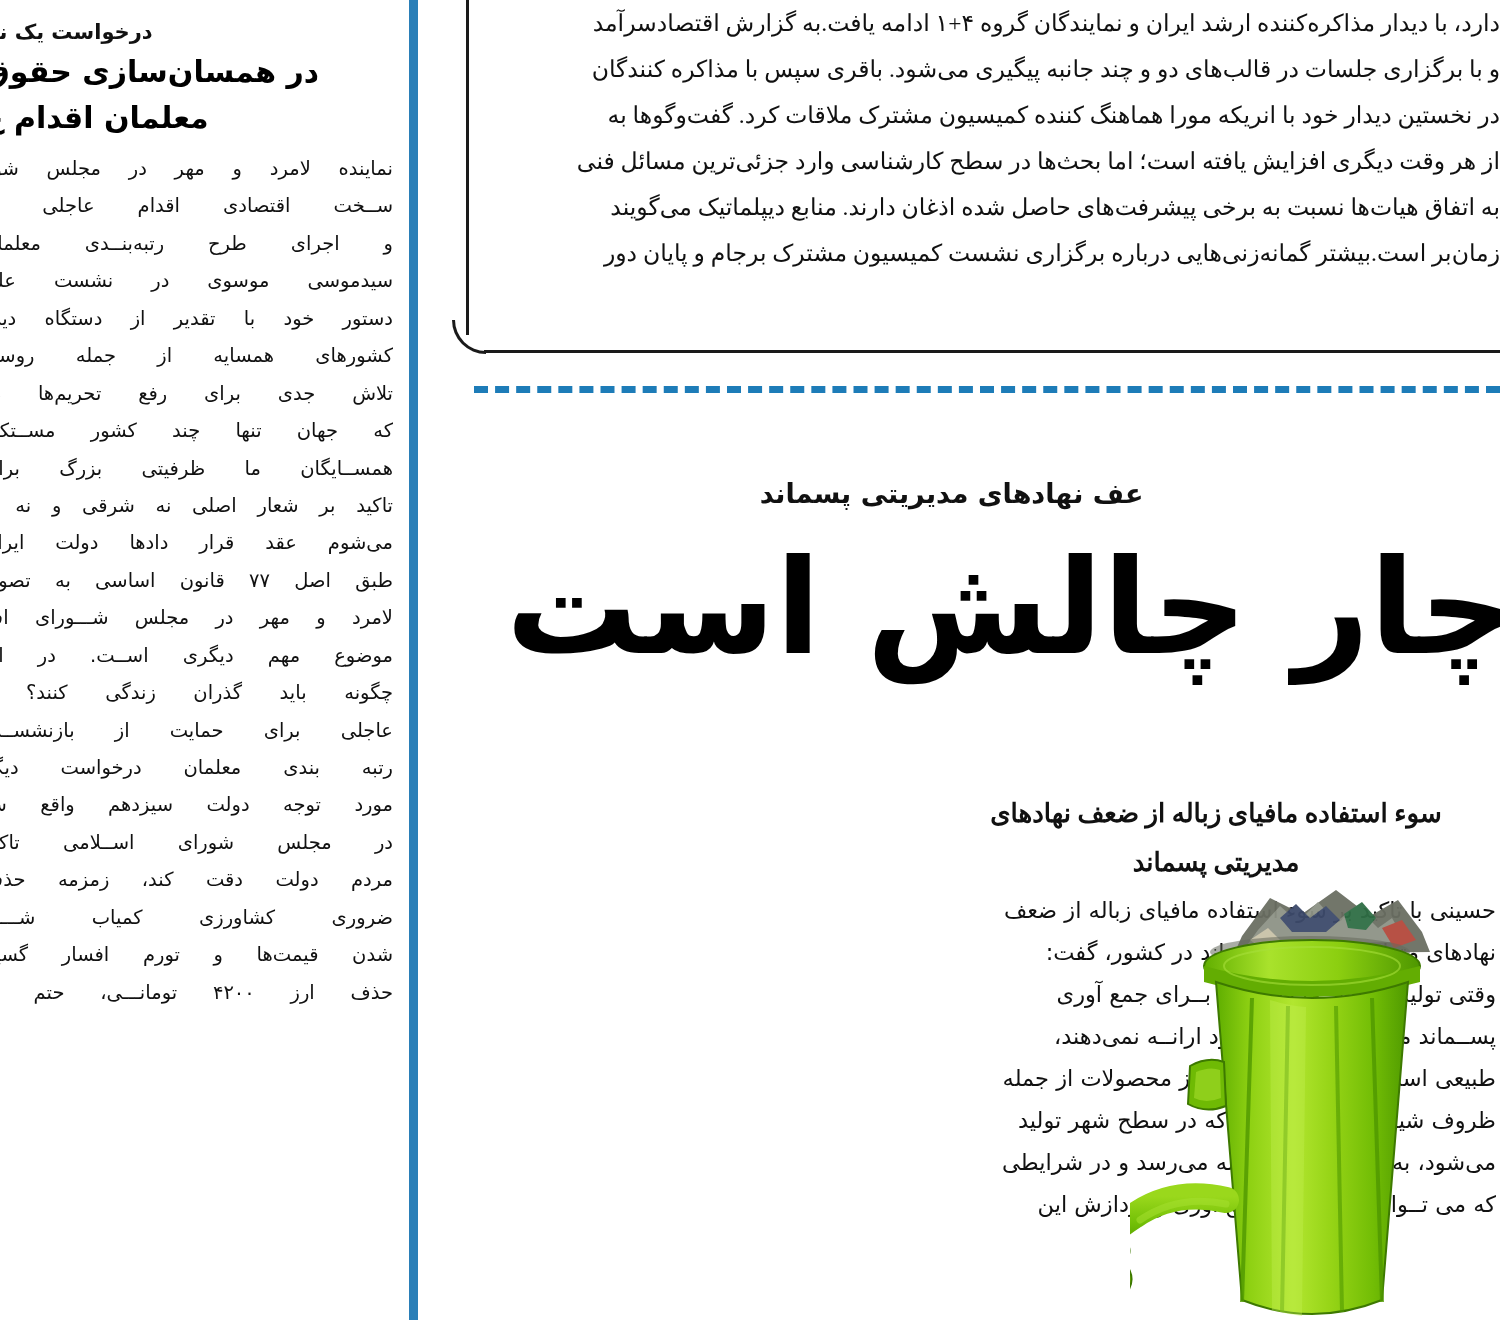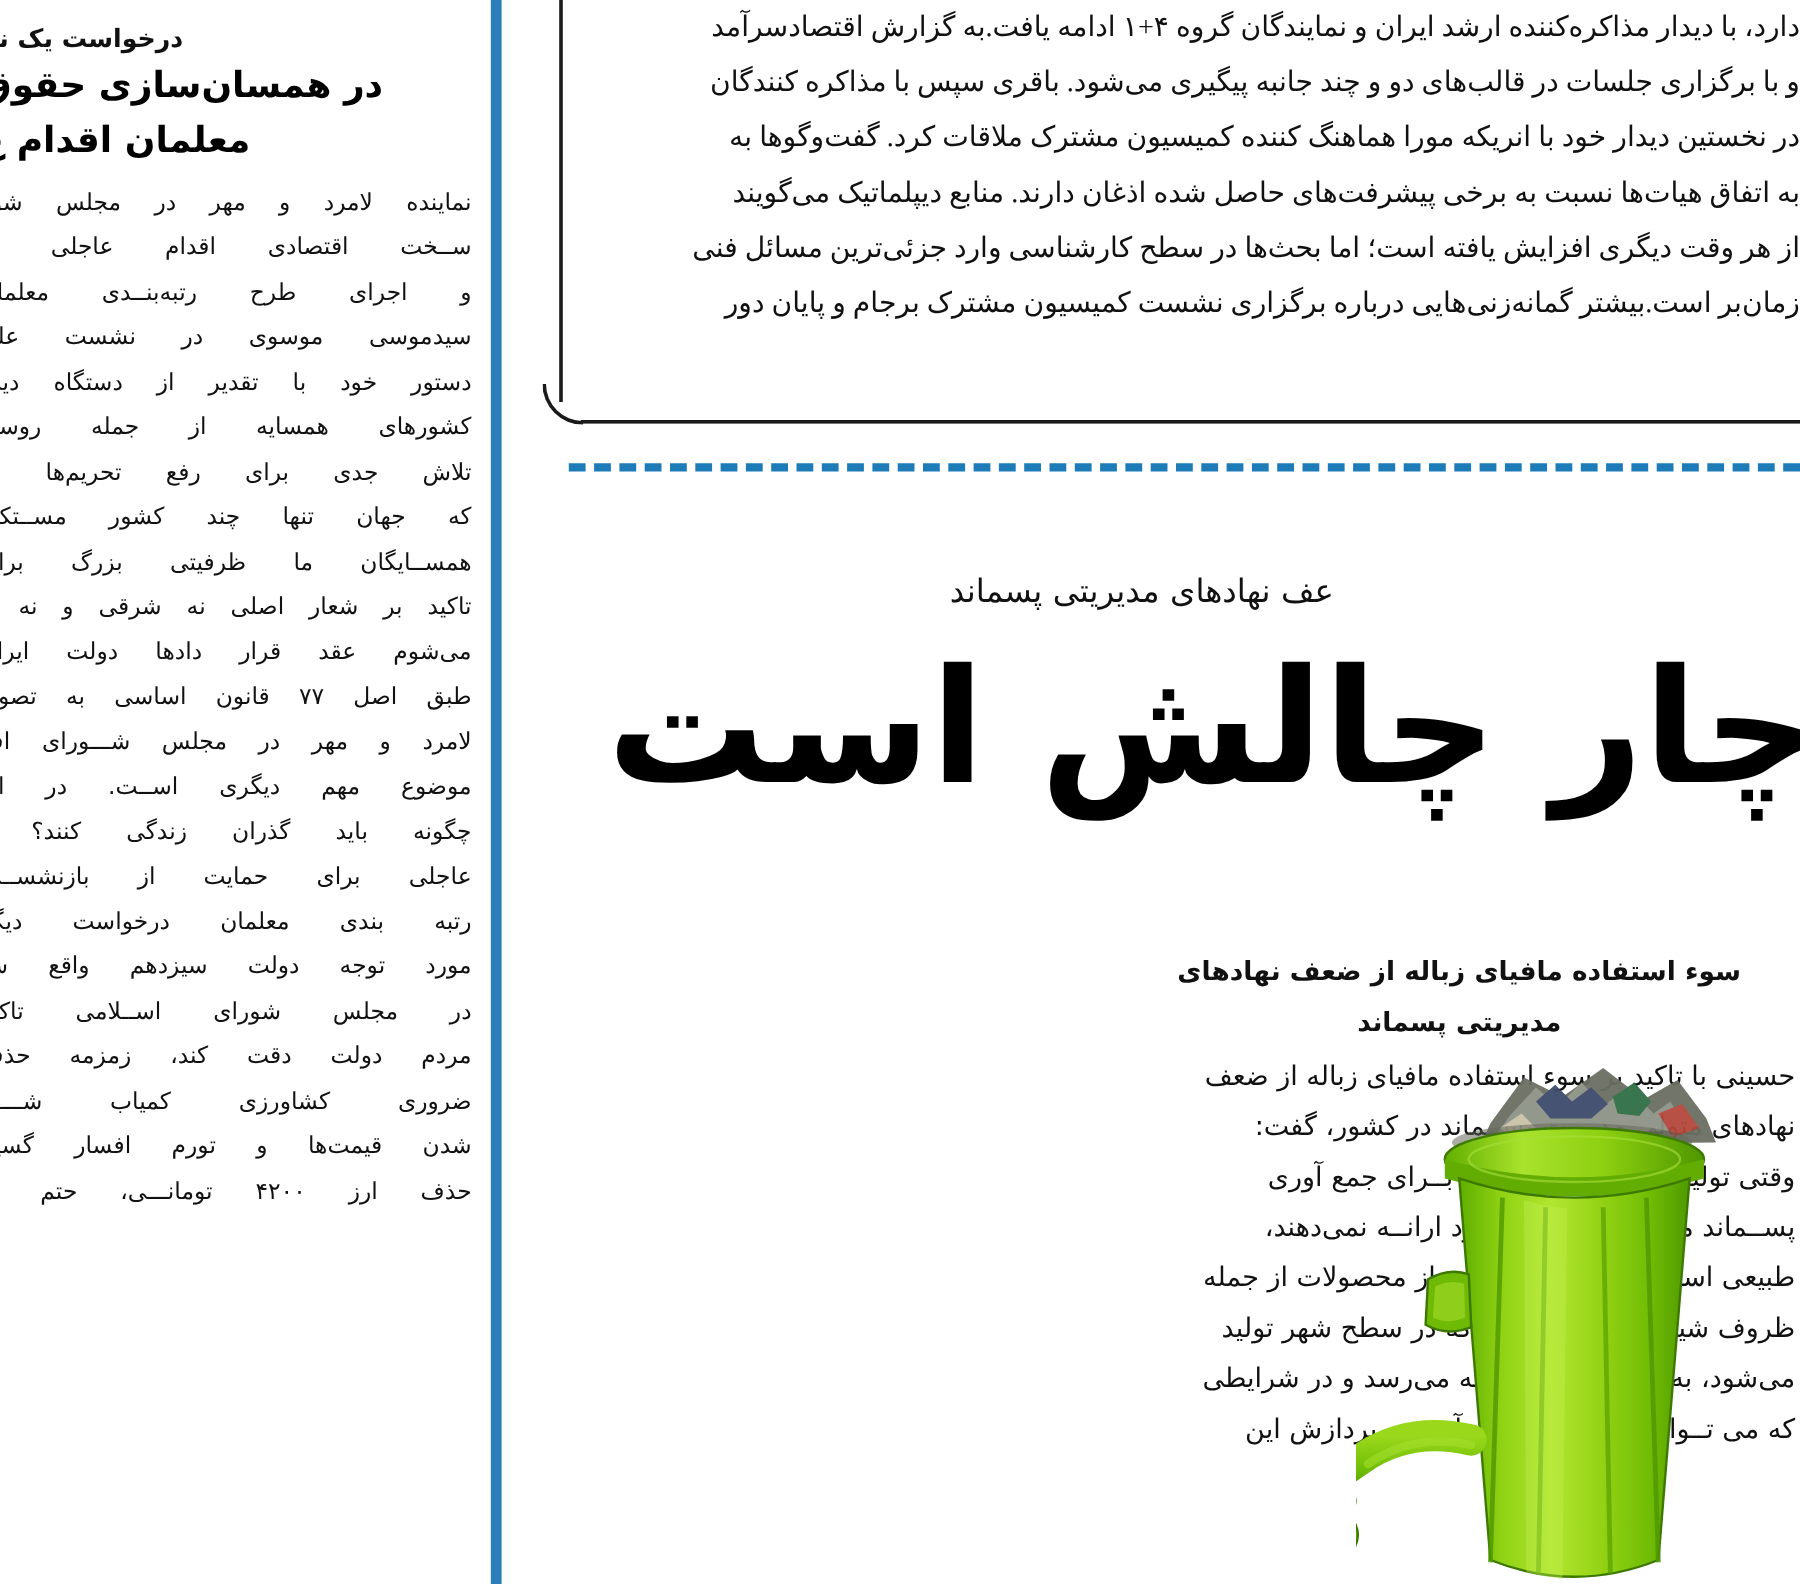--- a/index.html
+++ b/index.html
@@ -153,21 +153,21 @@
     direction: rtl;
     overflow: hidden;
   }
   #main-kicker {
     position: absolute;
     right: 0;
     top: 38px;
     width: 1040px;
     text-align: center;
     font-size: 27px;
-    font-weight: normal;
+    font-weight: bold;
     color: #111;
     white-space: nowrap;
     letter-spacing: -0.3px;
     padding-right: 57px;
     box-sizing: border-box;
   }
   #main-headline {
     position: absolute;
     right: -70px;
     top: 95px;
@@ -183,27 +183,28 @@
 
   
   #article-text {
     position: absolute;
     right: 4px;
     top: 352px;
     width: 560px;
     direction: rtl;
   }
   .subhead {
-    font-size: 22px;
+    font-size: 26px;
     font-weight: bold;
     color: #111;
     text-align: center;
     line-height: 1.72;
     margin: 0 0 4px 0;
     white-space: nowrap;
+    font-family: Liberation Serif, serif;
   }
   .art-line {
     display: block;
     font-size: 22.5px;
     line-height: 42px;
     color: #111;
     white-space: nowrap;
     text-align: justify;
   }
 
@@ -257,22 +258,22 @@
   </div>
 
   <div id="col-rule" data-interactable="false"></div>
   <div id="rule-corner" data-interactable="false"></div>
   <div id="top-rule" data-interactable="false"></div>
 
   <div id="top-story" data-interactable="false">
       <span class="ts-line" data-interactable="false">دارد، با دیدار مذاکره‌کننده ارشد ایران و نمایندگان گروه ۴+۱ ادامه یافت.به گزارش اقتصادسرآمد</span>
       <span class="ts-line" data-interactable="false">و با برگزاری جلسات در قالب‌های دو و چند جانبه پیگیری می‌شود. باقری سپس با مذاکره کنندگان</span>
       <span class="ts-line" data-interactable="false">در نخستین دیدار خود با انریکه مورا هماهنگ کننده کمیسیون مشترک ملاقات کرد. گفت‌وگوها به</span>
+      <span class="ts-line" data-interactable="false">از هر وقت دیگری افزایش یافته است؛ اما بحث‌ها در سطح کارشناسی وارد جزئی‌ترین مسائل فنی</span>
       <span class="ts-line" data-interactable="false">به اتفاق هیات‌ها نسبت به برخی پیشرفت‌های حاصل شده اذغان دارند. منابع دیپلماتیک می‌گویند</span>
-      <span class="ts-line" data-interactable="false">از هر وقت دیگری افزایش یافته است؛ اما بحث‌ها در سطح کارشناسی وارد جزئی‌ترین مسائل فنی</span>
       <span class="ts-line" data-interactable="false">زمان‌بر است.بیشتر گمانه‌زنی‌هایی درباره برگزاری نشست کمیسیون مشترک برجام و پایان دور</span>
     </div>
 
   <div id="dashed-divider" data-interactable="false"></div>
 
   <div id="main-article" data-interactable="false">
 
     <div id="main-kicker" data-interactable="false">عف نهادهای مدیریتی پسماند</div>
     <div id="main-headline" data-interactable="false">چار چالش است</div>
 

